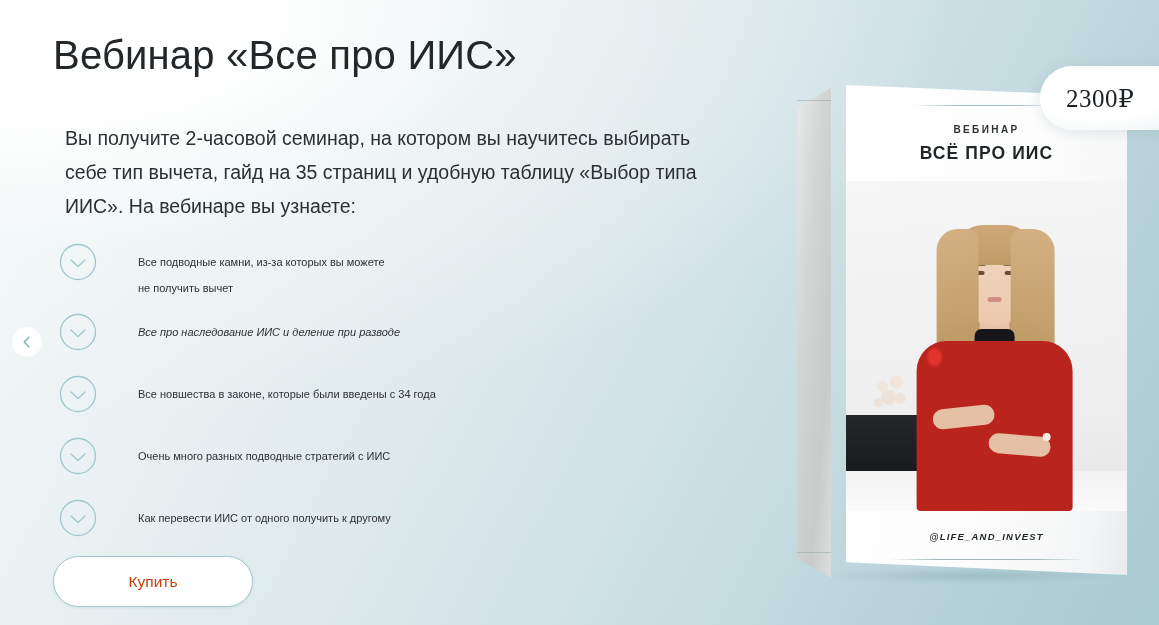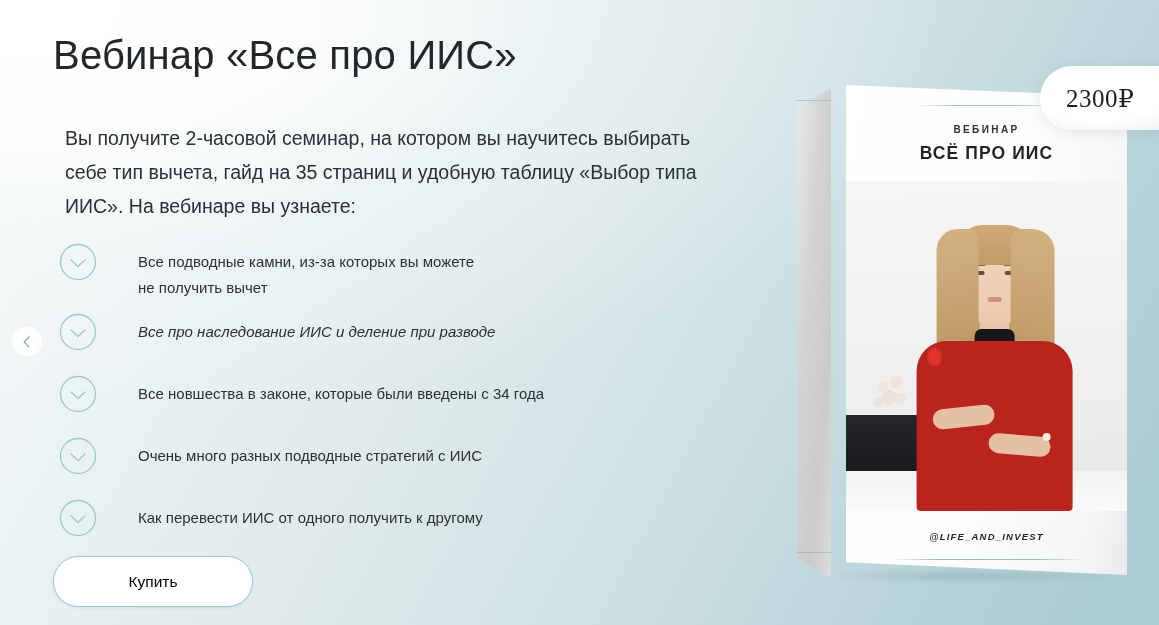--- a/index.html
+++ b/index.html
@@ -90,21 +90,21 @@
     flex: 0 0 auto;
     width: 38px;
     height: 38px;
     margin-left: 6px;
     margin-top: 0;
   }
   .benefit-icon svg { display: block; }
 
   .benefit-text {
     margin-left: 41px;
-    font-size: 15px;
+    font-size: 11px;
     line-height: 26px;
     color: #2c3134;
     padding-top: 6px;
   }
   .benefit-text .l2 { display: block; }
 
   
   .benefit.i0 { margin-top: 0; }
   .benefit.i1 { margin-top: 12px; font-style: italic; }
   .benefit.i2 { margin-top: 12px; }
@@ -113,21 +113,21 @@
 
   .buy-button {
     position: absolute;
     left: 0;
     top: 556px;
     width: 200px;
     height: 51px;
     border-radius: 26px;
     background: #ffffff;
     border: 1.5px solid #9ec8cd;
-    color: #000000;
+    color: #c2410c;
     font-size: 15.5px;
     font-family: inherit;
     cursor: pointer;
     box-shadow: 0 1px 3px rgba(120,160,165,0.18);
   }
 
   
   .product {
     position: absolute;
     left: 780px;

